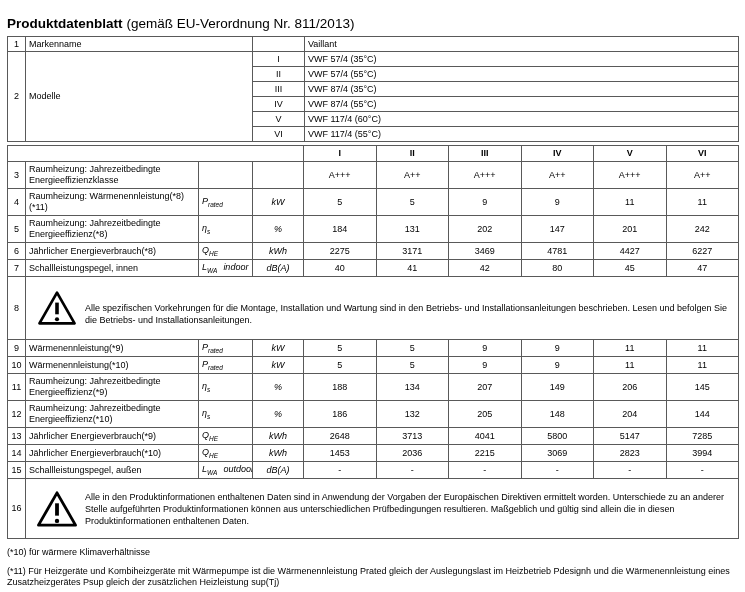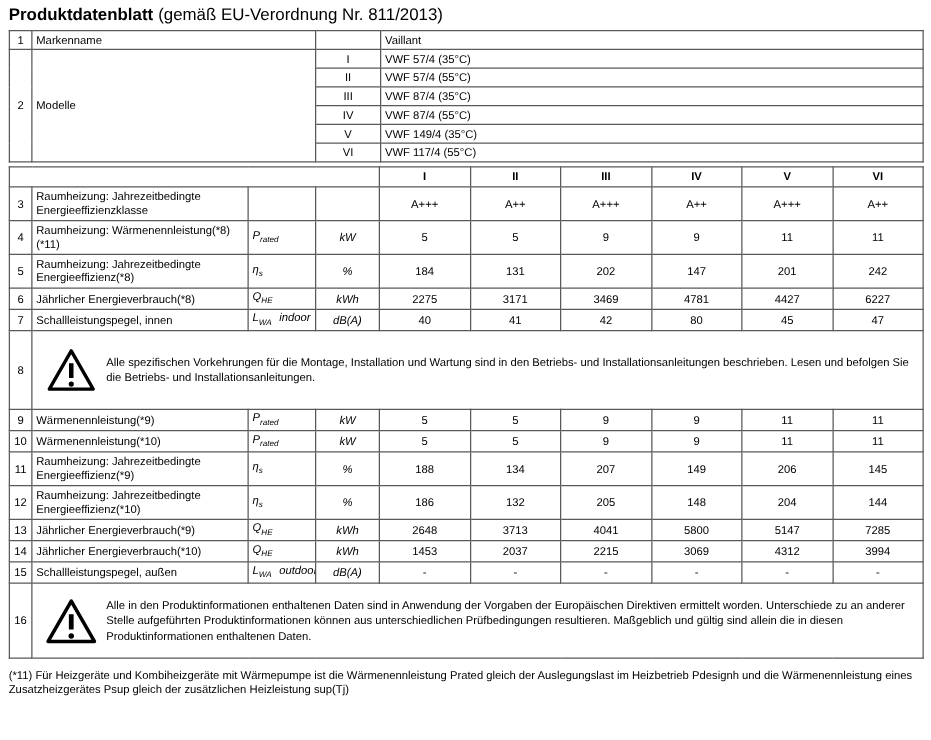--- a/index.html
+++ b/index.html
@@ -1,36 +1,36 @@
 <!DOCTYPE html>
 <html><head>
 <meta charset="utf-8">
 <style>
   html,body{margin:0;padding:0;background:#fff;}
   body{width:745px;height:592px;overflow:hidden;font-family:"Liberation Sans",sans-serif;color:#000;}
   .page{padding:3px 6px 0 7px;}
-  .title{font-size:13.5px;margin:1px 0 5px 0;white-space:nowrap;}
+  .title{font-size:13.5px;margin:13px 0 5px 0;white-space:nowrap;}
   .title .b{font-weight:bold;}
   .title .sfx{margin-left:4px;}
   table.tbl{border-collapse:collapse;table-layout:fixed;width:732px;}
   table.tbl td,table.tbl th{border:1px solid #595959;font-size:9px;padding:1px 3px;vertical-align:middle;overflow:hidden;line-height:1.2;}
   #t1{margin-bottom:3px;}
   td.num{text-align:center;padding:1px 0;}
   td.vtop{vertical-align:top;}
   td.ctr{text-align:center;}
   th.colh{font-weight:bold;text-align:center;}
   td.nob{border:none;background:#fff;}
   td.sym{font-style:italic;padding-left:4px;}
   td.sym sub{font-size:6.5px;}
   td.sym .sfx:not(:empty){margin-left:6px;}
   td.unit{font-style:italic;text-align:center;}
   tr.h15{height:15px;} tr.h16{height:16px;} tr.h17{height:17px;}
   tr.h27{height:27px;} tr.h63{height:63px;} tr.h60{height:60px;}
   td.warncell{padding:2px 4px;}
-  .warnbox{display:flex;align-items:center;}
+  .warnbox{display:flex;align-items:flex-end;}
   .warnicon{width:56px;flex:0 0 56px;display:flex;justify-content:center;align-items:center;}
   .warntext{flex:1;font-size:9px;line-height:1.35;padding-right:4px;}
   .footnotes{margin-top:8px;}
   .fn{font-size:9px;line-height:1.25;margin-bottom:7.5px;max-width:737px;}
 </style>
 </head>
 <body>
 
 <div class="page">
 
@@ -65,21 +65,21 @@
       <tr class="h15">
         <td class="ctr">III</td>
         <td>VWF 87/4 (35°C)</td>
       </tr>
       <tr class="h15">
         <td class="ctr">IV</td>
         <td>VWF 87/4 (55°C)</td>
       </tr>
       <tr class="h15">
         <td class="ctr">V</td>
-        <td>VWF 149/4 (35°C)</td>
+        <td>VWF 117/4 (60°C)</td>
       </tr>
       <tr class="h15">
         <td class="ctr">VI</td>
         <td>VWF 117/4 (55°C)</td>
       </tr>
     </tbody>
   </table>
 
   <table class="tbl" id="t2">
     <colgroup>
@@ -245,24 +245,24 @@
         <td class="ctr">5147</td>
         <td class="ctr">7285</td>
       </tr>
 
       <tr class="h17">
         <td class="num">14</td>
         <td>Jährlicher Energieverbrauch(*10)</td>
         <td class="sym"><span>Q</span><sub>HE</sub><span class="sfx"></span></td>
         <td class="unit">kWh</td>
         <td class="ctr">1453</td>
-        <td class="ctr">2037</td>
+        <td class="ctr">2036</td>
         <td class="ctr">2215</td>
         <td class="ctr">3069</td>
-        <td class="ctr">4312</td>
+        <td class="ctr">2823</td>
         <td class="ctr">3994</td>
       </tr>
 
       <tr class="h17">
         <td class="num">15</td>
         <td>Schallleistungspegel, außen</td>
         <td class="sym"><span>L</span><sub>WA</sub><span class="sfx">outdoor</span></td>
         <td class="unit">dB(A)</td>
         <td class="ctr">-</td>
         <td class="ctr">-</td>
@@ -284,16 +284,17 @@
                 </svg>
             </span>
             <div class="warntext">Alle in den Produktinformationen enthaltenen Daten sind in Anwendung der Vorgaben der Europäischen Direktiven ermittelt worden. Unterschiede zu an anderer Stelle aufgeführten Produktinformationen können aus unterschiedlichen Prüfbedingungen resultieren. Maßgeblich und gültig sind allein die in diesen Produktinformationen enthaltenen Daten.</div>
           </div>
         </td>
       </tr>
     </tbody>
   </table>
 
   <div class="footnotes">
+    <div class="fn">(*10) für wärmere Klimaverhältnisse</div>
     <div class="fn">(*11) Für Heizgeräte und Kombiheizgeräte mit Wärmepumpe ist die Wärmenennleistung Prated gleich der Auslegungslast im Heizbetrieb Pdesignh und die Wärmenennleistung eines Zusatzheizgerätes Psup gleich der zusätzlichen Heizleistung sup(Tj)</div>
   </div>
 
 </div>
 
 </body></html>

